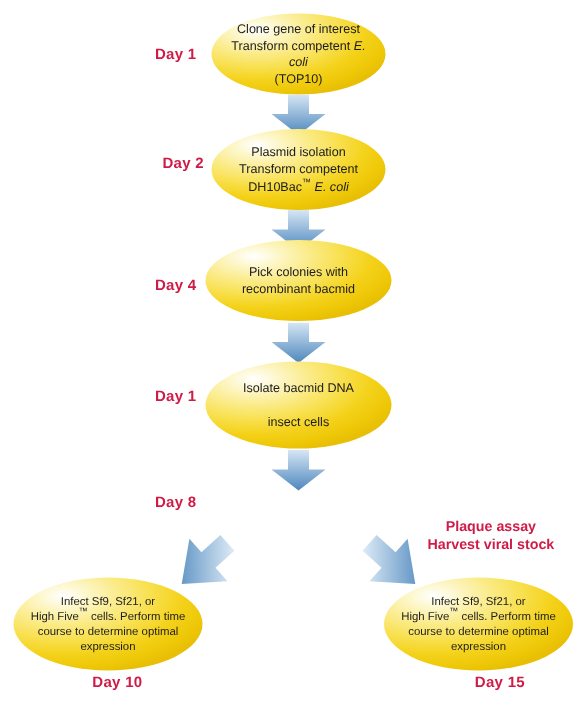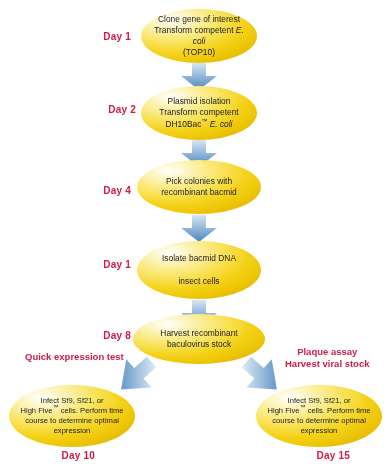--- a/index.html
+++ b/index.html
@@ -157,28 +157,21 @@
   <svg class="arrow" style="left:180px; top:300px;" width="38" height="28" viewBox="0 0 38 28">
     <defs>
       <linearGradient id="ag4" x1="0" y1="0" x2="0" y2="1">
         <stop offset="0%" stop-color="#d6e6f4"></stop>
         <stop offset="100%" stop-color="#4d87bd"></stop>
       </linearGradient>
     </defs>
     <polygon points="12,0 26,0 26,13 37,13 19,27 1,13 12,13" fill="url(#ag4)"></polygon>
   </svg>
 
-  <div class="node" style="left:133px; top:314px; width:132px; height:50px;">
-    <div class="node-text">
-      <span>Harvest recombinant</span><br>
-      <span>baculovirus stock</span>
-    </div>
-  </div>
-
-  <div class="branch-caption" style="left:25px; top:351px;">Quick expression test</div>
+
 
   <div class="branch-caption" style="left:285px; top:346px;text-align:center;">
     <span>Plaque assay</span><br>
     <span>Harvest viral stock</span>
   </div>
 
   <svg class="arrow" style="left:112px; top:355px;" width="48" height="42" viewBox="0 0 48 42">
     <defs>
       <linearGradient id="ag5" x1="0.85" y1="0.1" x2="0.15" y2="0.95">
         <stop offset="0%" stop-color="#e2eef8"></stop>

